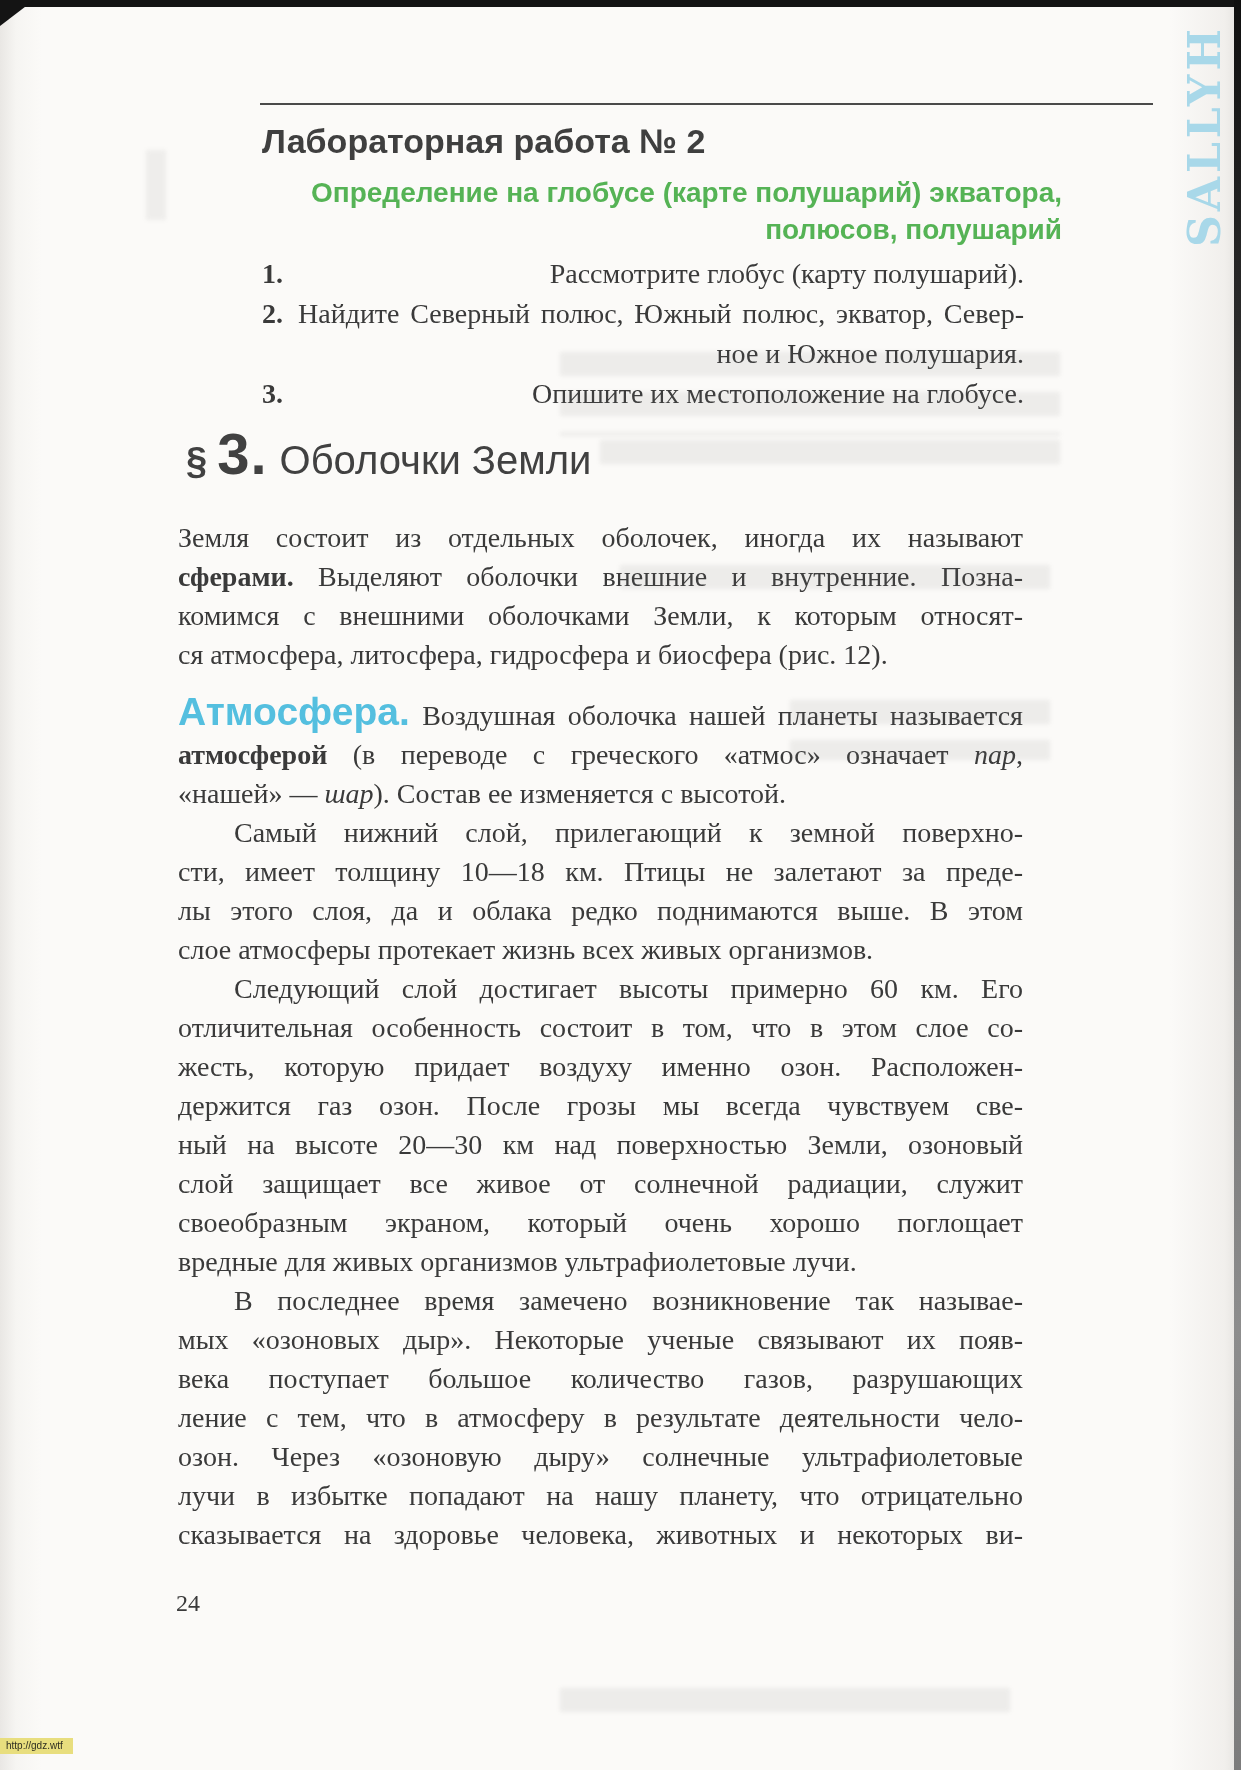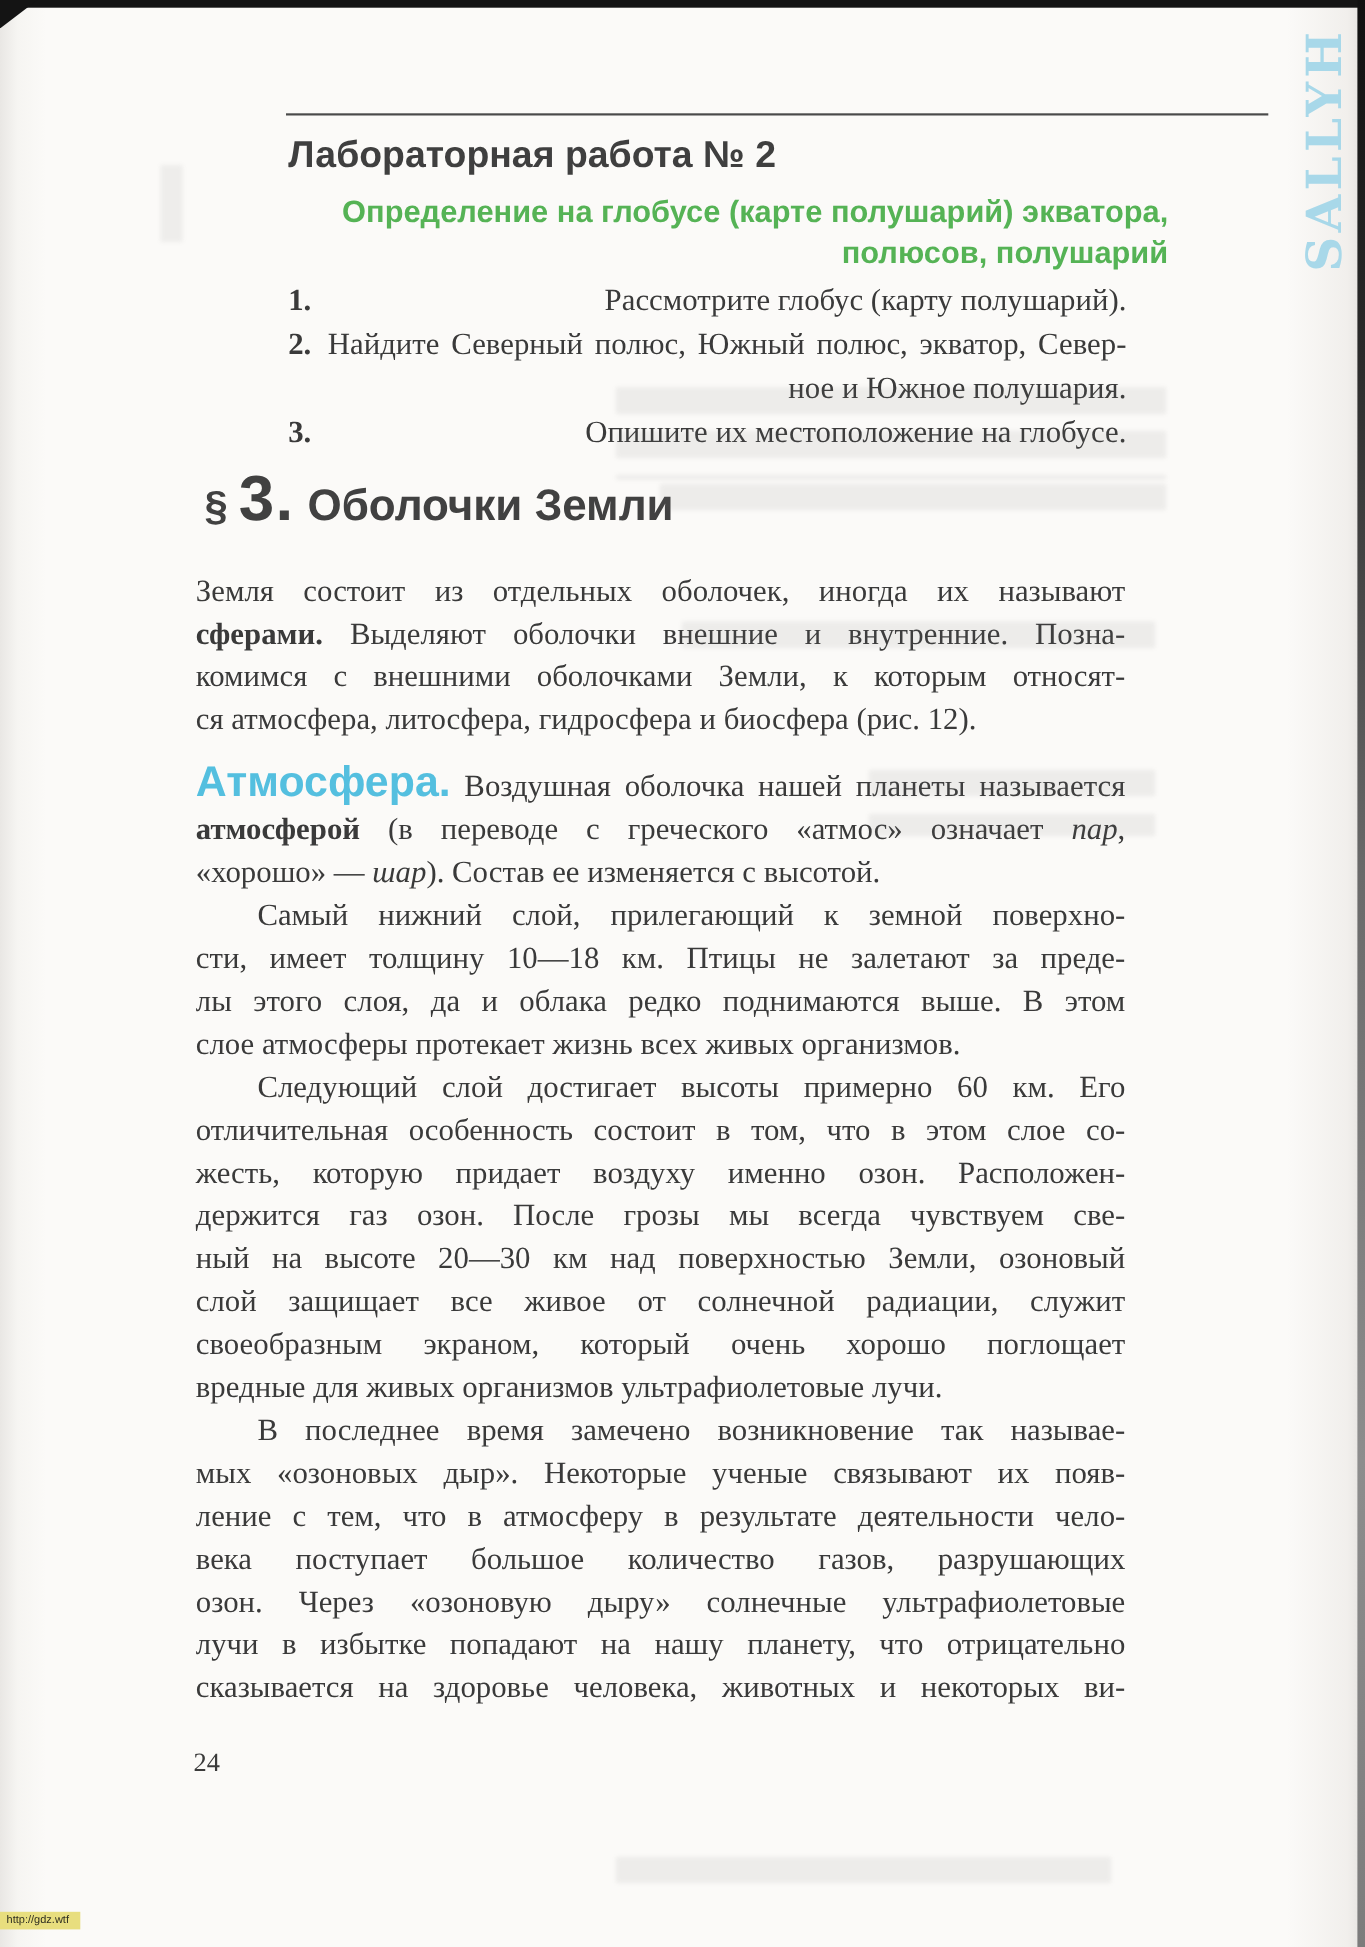--- a/index.html
+++ b/index.html
@@ -41,21 +41,21 @@
   .lw-text{flex:1;}
   .lw-line{display:block;text-align:right;}
   .lw-line.jline{text-align:justify;text-align-last:justify;}
   .section-heading{
     position:absolute;left:186px;top:420px;width:900px;
     font-family:"Liberation Sans", sans-serif;color:#414141;
     display:flex;align-items:baseline;
   }
   .sec-mark{font-size:38px;font-weight:bold;margin-right:10px;}
   .sec-num{font-size:58px;font-weight:bold;margin-right:12px;letter-spacing:1px;}
-  .sec-title{font-size:40px;font-weight:bold;}
+  .sec-title{font-size:40px;font-weight:normal;}
   .body-text{
     position:absolute;left:178px;top:518px;width:845px;
     font-size:28px;line-height:39px;
   }
   .bline{text-align:justify;}
   .bline.jline{text-align-last:justify;}
   .bline.findent{text-indent:56px;}
   .run-b{font-weight:bold;}
   .run-i{font-style:italic;}
   .run-label{font-family:"Liberation Sans", sans-serif;font-weight:bold;font-size:39px;
@@ -118,37 +118,37 @@
     <span class="sec-title">Оболочки Земли</span>
   </div>
 
   <div class="body-text">
       <div class="bline jline"><span>Земля состоит из отдельных оболочек, иногда их называют</span></div>
       <div class="bline jline"><span class="run-b">сферами.</span><span> Выделяют оболочки внешние и внутренние. Позна-</span></div>
       <div class="bline jline"><span>комимся с внешними оболочками Земли, к которым относят-</span></div>
       <div class="bline"><span>ся атмосфера, литосфера, гидросфера и биосфера (рис. 12).</span></div>
       <div class="bline jline" style="margin-top: 18px;"><span class="run-label">Атмосфера.</span><span> Воздушная оболочка нашей планеты называется</span></div>
       <div class="bline jline"><span class="run-b">атмосферой</span><span> (в переводе с греческого «атмос» означает </span><span class="run-i">пар</span><span>,</span></div>
-      <div class="bline"><span>«хорошо» — </span><span class="run-i">шар</span><span>). Состав ее изменяется с высотой.</span></div>
+      <div class="bline"><span>«нашей» — </span><span class="run-i">шар</span><span>). Состав ее изменяется с высотой.</span></div>
       <div class="bline jline findent"><span>Самый нижний слой, прилегающий к земной поверхно-</span></div>
       <div class="bline jline"><span>сти, имеет толщину 10—18 км. Птицы не залетают за преде-</span></div>
       <div class="bline jline"><span>лы этого слоя, да и облака редко поднимаются выше. В этом</span></div>
       <div class="bline"><span>слое атмосферы протекает жизнь всех живых организмов.</span></div>
       <div class="bline jline findent"><span>Следующий слой достигает высоты примерно 60 км. Его</span></div>
       <div class="bline jline"><span>отличительная особенность состоит в том, что в этом слое со-</span></div>
       <div class="bline jline"><span>жесть, которую придает воздуху именно озон. Расположен-</span></div>
       <div class="bline jline"><span>держится газ озон. После грозы мы всегда чувствуем све-</span></div>
       <div class="bline jline"><span>ный на высоте 20—30 км над поверхностью Земли, озоновый</span></div>
       <div class="bline jline"><span>слой защищает все живое от солнечной радиации, служит</span></div>
       <div class="bline jline"><span>своеобразным экраном, который очень хорошо поглощает</span></div>
       <div class="bline"><span>вредные для живых организмов ультрафиолетовые лучи.</span></div>
       <div class="bline jline findent"><span>В последнее время замечено возникновение так называе-</span></div>
       <div class="bline jline"><span>мых «озоновых дыр». Некоторые ученые связывают их появ-</span></div>
+      <div class="bline jline"><span>века поступает большое количество газов, разрушающих</span></div>
       <div class="bline jline"><span>ление с тем, что в атмосферу в результате деятельности чело-</span></div>
-      <div class="bline jline"><span>века поступает большое количество газов, разрушающих</span></div>
       <div class="bline jline"><span>озон. Через «озоновую дыру» солнечные ультрафиолетовые</span></div>
       <div class="bline jline"><span>лучи в избытке попадают на нашу планету, что отрицательно</span></div>
       <div class="bline jline"><span>сказывается на здоровье человека, животных и некоторых ви-</span></div>
     </div>
 
   <div class="bleed" style="left:560px;top:352px;width:500px;height:84px;"></div>
   <div class="bleed" style="left:600px;top:440px;width:460px;height:36px;"></div>
   <div class="bleed" style="left:620px;top:565px;width:430px;height:40px;"></div>
   <div class="bleed" style="left:790px;top:700px;width:260px;height:60px;"></div>
   <div class="bleed" style="left:560px;top:1688px;width:450px;height:36px;"></div>

